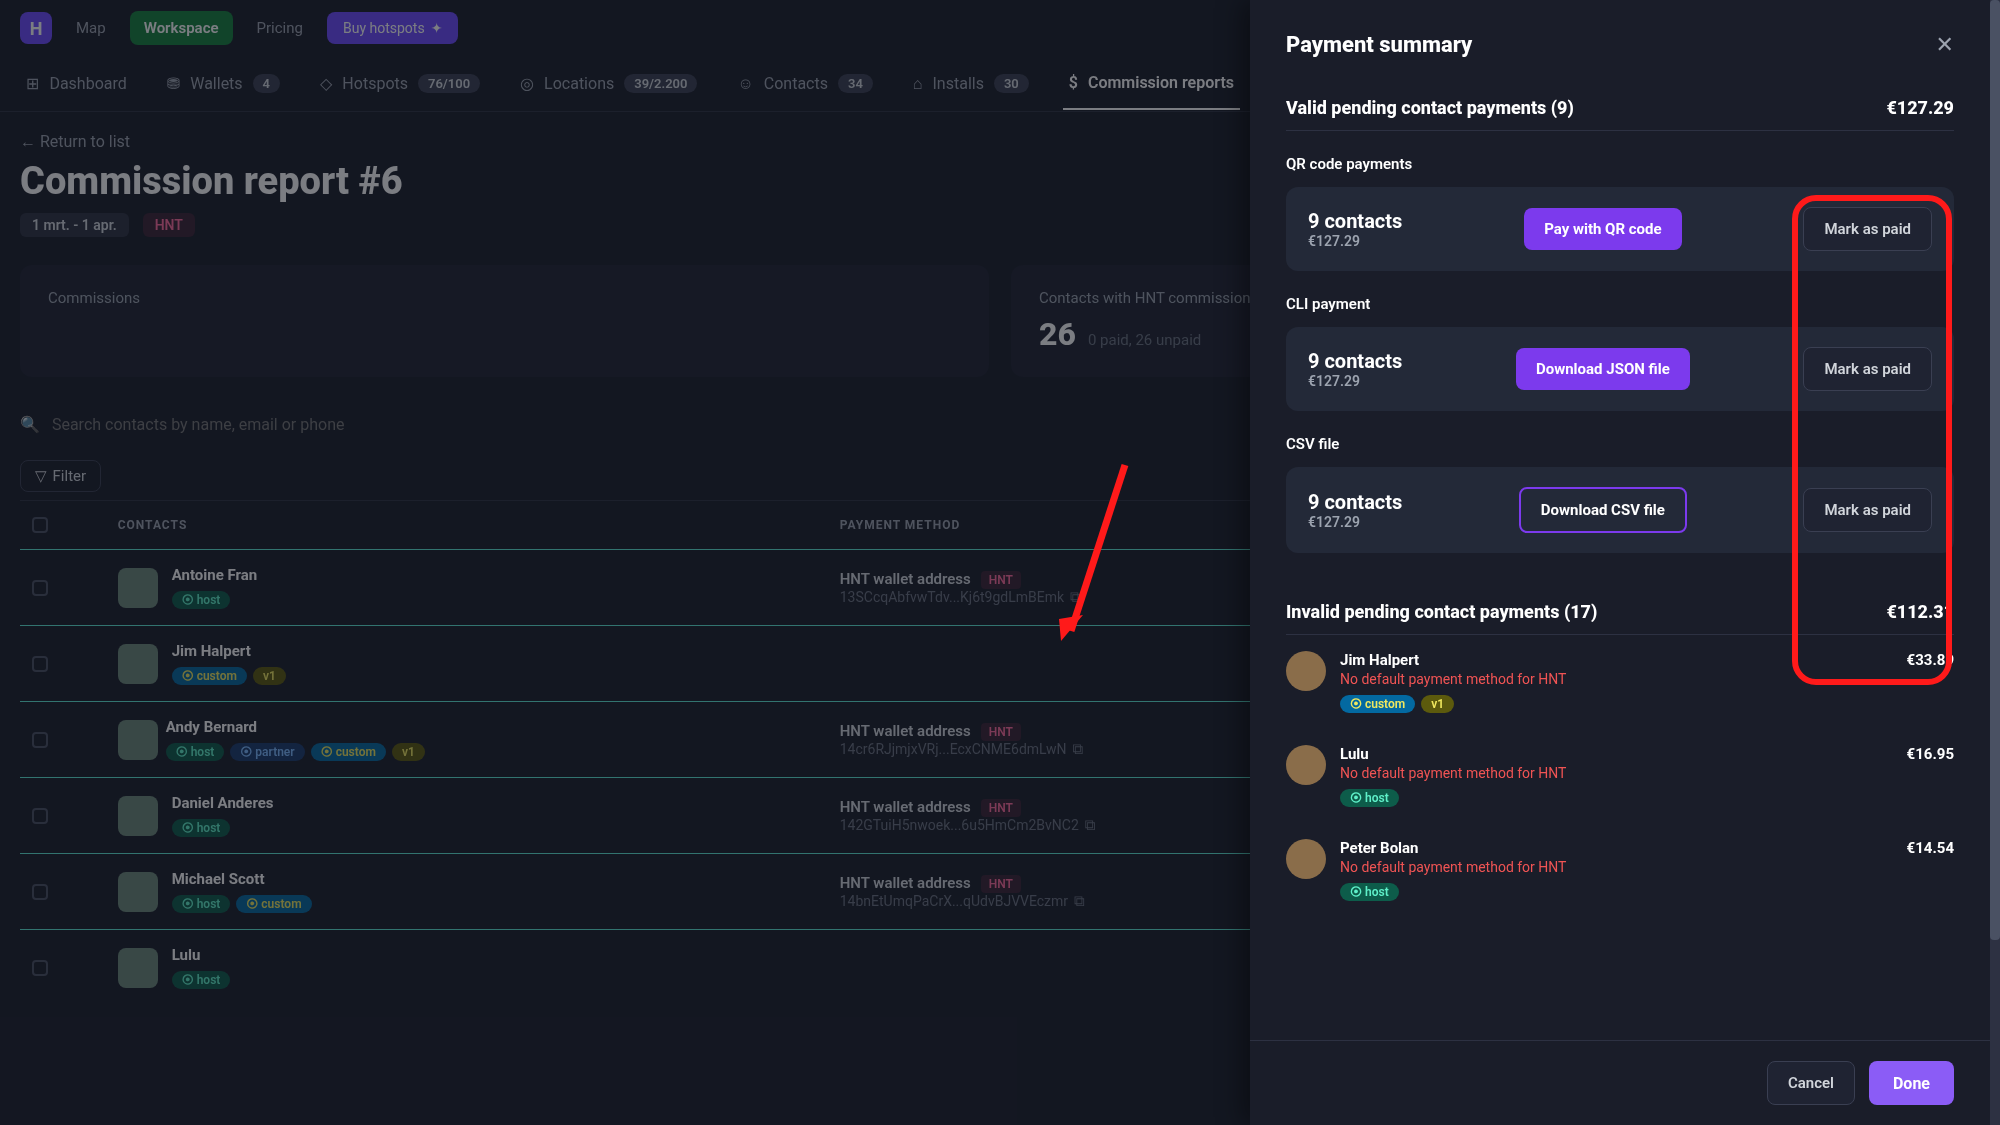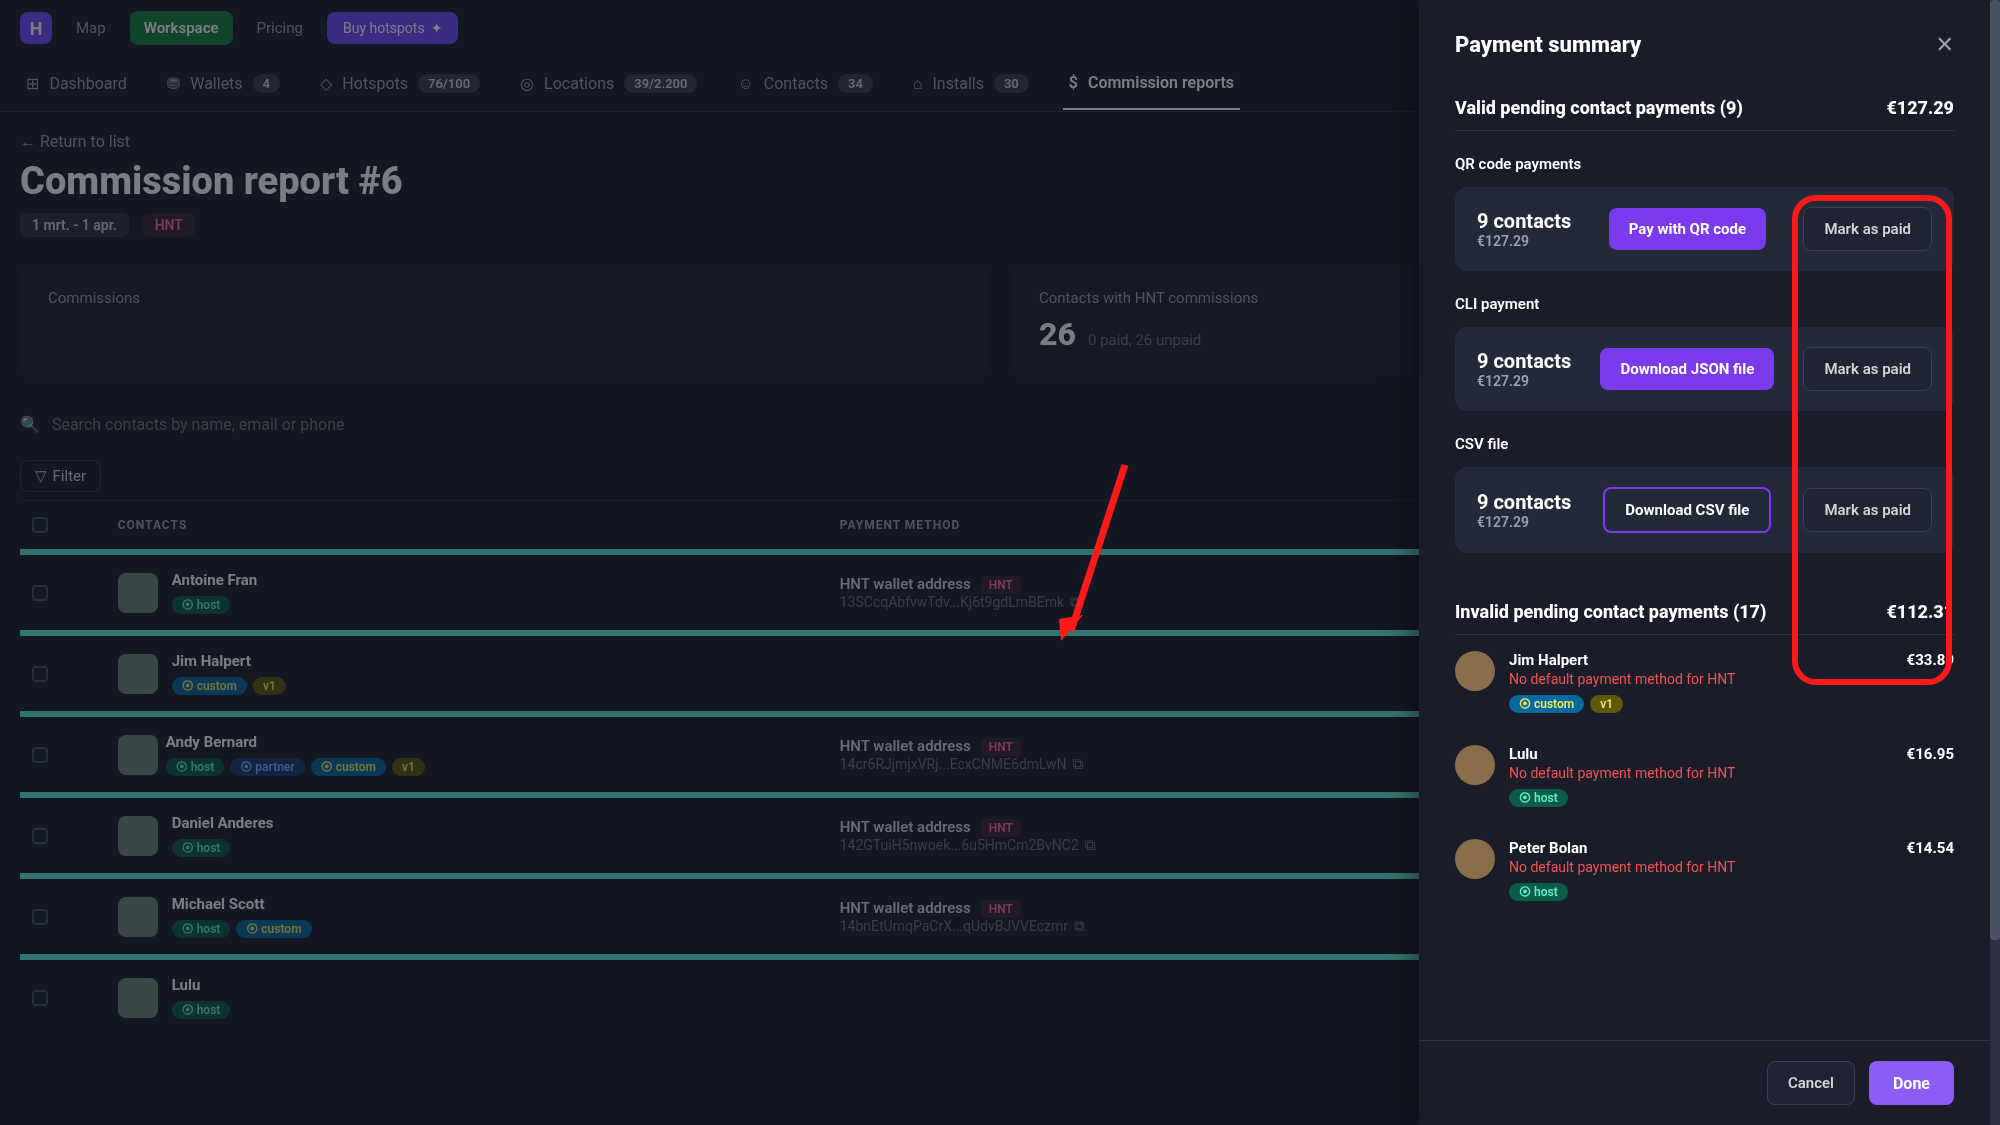--- a/index.html
+++ b/index.html
@@ -23,36 +23,36 @@
 .summary { display:flex; gap:22px; margin-bottom:28px; }
 .card { flex:1; background:#1f2332; border-radius:12px; padding:24px 28px; }
 .card-label { font-size:15px; color:#9ca3af; margin-bottom:8px; }
 .card-big { font-size:32px; font-weight:800; color:#fff; display:inline; }
 .card-sub { font-size:15px; color:#6b7280; margin-left:12px; }
 .search-row { display:flex; align-items:center; gap:12px; margin-bottom:16px; }
 .search-input { flex:1; background:transparent; border:none; color:#d1d5db; font-size:16px; padding:10px 0; outline:none; }
 .filter-btn { border:1px solid #3a3f52; padding:6px 14px; border-radius:8px; color:#d1d5db; font-size:15px; display:flex; align-items:center; gap:6px; margin-bottom:8px; width:fit-content; }
 table { width:100%; border-collapse:collapse; }
 th { text-align:left; font-size:12px; font-weight:700; color:#9ca3af; letter-spacing:1px; padding:16px 12px; border-top:1px solid #2d3142; }
-td { padding:16px 12px; border-top:6px solid #5eead4; font-size:15px; color:#d1d5db; vertical-align:middle; }
+td { padding:16px 12px; border-top:1px solid #5eead4; font-size:15px; color:#d1d5db; vertical-align:middle; }
 .chk { width:16px; height:16px; border:2px solid #4a5163; border-radius:4px; }
 .avatar { width:40px; height:40px; border-radius:8px; background:#6d8a7a; display:inline-block; }
 .contact-name { font-weight:700; color:#fff; font-size:15px; }
 .tag { padding:2px 10px; border-radius:10px; font-size:12px; font-weight:600; display:inline-flex; align-items:center; gap:4px; margin-right:6px; }
 .tag-host { background:#0d5c4a; color:#5ff0c9; }
 .tag-custom { background:#0369a1; color:#f0e85f; }
 .tag-partner { background:#1a3a6d; color:#7ab8ff; }
 .tag-v1 { background:#5c5a0d; color:#f0e85f; }
 .tag-hnt-sm { background:#3a2233; color:#ff6b9d; padding:2px 8px; border-radius:4px; font-size:12px; font-weight:600; }
 .pm-label { font-weight:600; color:#d1d5db; margin-right:10px; }
 .addr { color:#6b7280; font-size:14px; }
 .copy-icon { color:#6b7280; margin-left:6px; }
 .status-unpaid { background:#3a3f52; color:#9ca3af; padding:4px 12px; border-radius:12px; font-size:13px; font-weight:600; }
 .overlay { position:absolute; inset:0; background:rgba(15,18,28,0.55); }
-.panel { position:absolute; right:10px; top:0; bottom:0; width:571px; background:#1a1d29; display:flex; flex-direction:column; box-shadow:-8px 0 24px rgba(0,0,0,0.4); }
+.panel { position:absolute; right:10px; top:0; bottom:0; width:740px; background:#1a1d29; display:flex; flex-direction:column; box-shadow:-8px 0 24px rgba(0,0,0,0.4); }
 .panel-head { padding:32px 36px 20px; display:flex; justify-content:space-between; align-items:center; }
 .panel-title { font-size:22px; font-weight:800; color:#fff; }
 .close-x { color:#9ca3af; font-size:22px; cursor:pointer; }
 .panel-body { flex:1; overflow:auto; padding:0 36px 20px; }
 .section-row { display:flex; justify-content:space-between; align-items:center; padding:20px 0 12px; border-bottom:1px solid #2d3142; }
 .section-h { font-size:18px; font-weight:800; color:#fff; }
 .section-amt { font-size:18px; font-weight:800; color:#fff; }
 .sub-h { font-size:15px; color:#fff; font-weight:600; margin:24px 0 14px; }
 .pay-box { background:#232938; border-radius:12px; padding:20px 22px; display:flex; align-items:center; justify-content:space-between; gap:12px; }
 .pay-info-l1 { font-weight:700; color:#fff; font-size:20px; }

